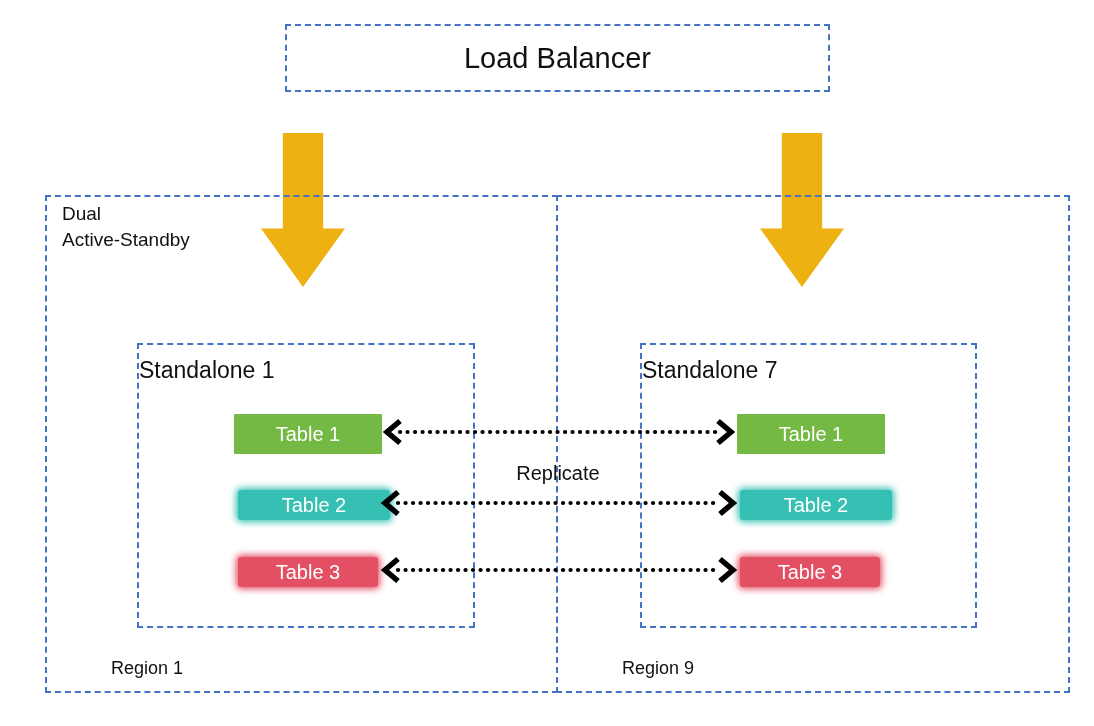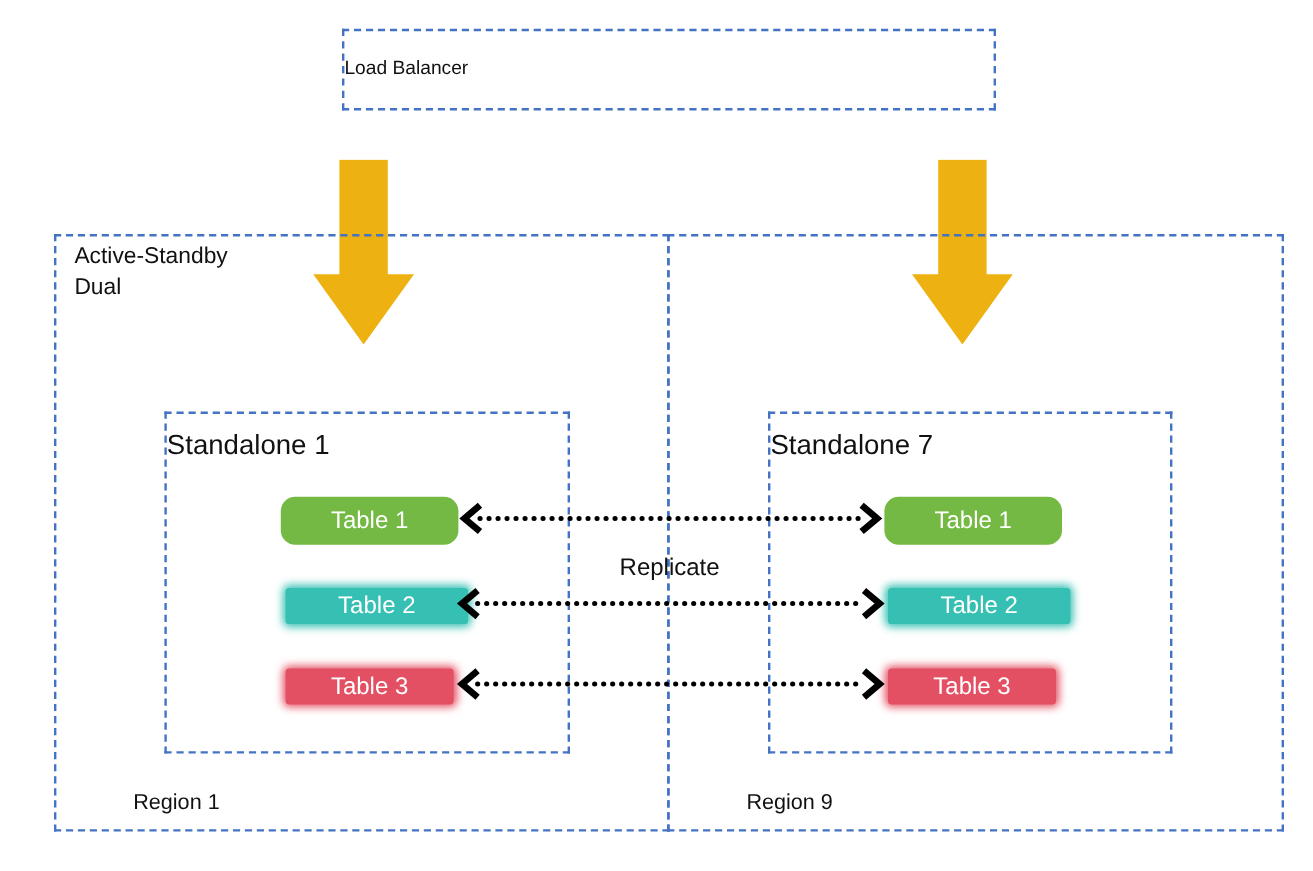--- a/index.html
+++ b/index.html
@@ -15,22 +15,22 @@
 
   
   .dashed-box {
     position: absolute;
     border: 2.5px dashed var(--dash-blue);
     background: transparent;
     box-sizing: border-box;
   }
   .lb-box {
     left: 285px; top: 24px; width: 545px; height: 68px;
-    display: flex; align-items: center; justify-content: flex-start;
-    font-size: 16px;
+    display: flex; align-items: center; justify-content: center;
+    font-size: 29px;
   }
   .region-1 { left: 45px;  top: 195px; width: 513px; height: 498px; }
   .region-2 { left: 556px; top: 195px; width: 514px; height: 498px; }
 
   .standalone-box {
     position: absolute;
     border: 2px dashed var(--dash-blue);
     box-sizing: border-box;
   }
   .standalone-1 { left: 137px; top: 343px; width: 338px; height: 285px; }
@@ -61,21 +61,21 @@
   }
 
   
   .table-chip {
     position: absolute;
     display: flex; align-items: center; justify-content: center;
     color: #ffffff;
     font-size: 20px;
     box-sizing: border-box;
   }
-  .chip-t1 { height: 40px; width: 148px; background: var(--table1-green); border-radius: 12px; }
+  .chip-t1 { height: 40px; width: 148px; background: var(--table1-green); border-radius: 1px; }
   .chip-t2 { height: 30px; width: 152px; background: var(--table2-teal);  border-radius: 3px;
              box-shadow: 0 0 7px 2px var(--table2-teal); }
   .chip-t3 { height: 30px; width: 140px; background: var(--table3-red);   border-radius: 3px;
              box-shadow: 0 0 7px 2px var(--table3-red); }
 
   .s1-t1 { left: 95px;  top: 69px;  }  
   .s1-t2 { left: 99px;  top: 145px; }
   .s1-t3 { left: 99px;  top: 212px; }
   .s2-t1 { left: 95px;  top: 69px;  }  
   .s2-t2 { left: 98px;  top: 145px; }
@@ -113,22 +113,22 @@
 
   <div class="dashed-box lb-box">
     <span>Load Balancer</span>
   </div>
 
   <div class="flow-arrow flow-arrow-1"></div>
   <div class="flow-arrow flow-arrow-2"></div>
 
   <div class="dashed-box region-1">
     <div class="dual-label">
+      <div>Dual</div>
       <div>Active-Standby</div>
-      <div>Dual</div>
     </div>
     <div class="region-label">Region 1</div>
   </div>
 
   <div class="dashed-box region-2">
     <div class="region-label">Region 9</div>
   </div>
 
   <div class="standalone-box standalone-1">
     <div class="standalone-title">Standalone 1</div>

